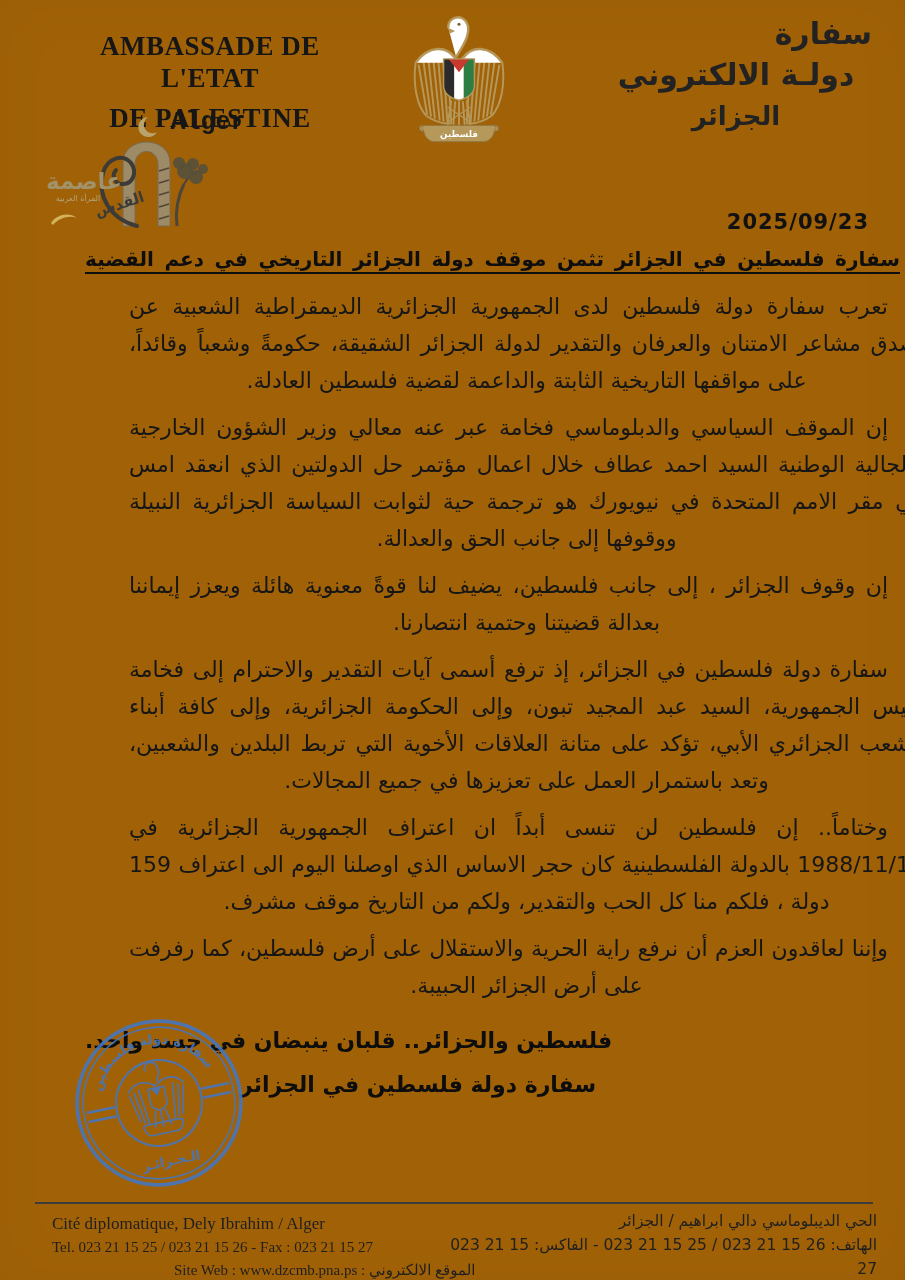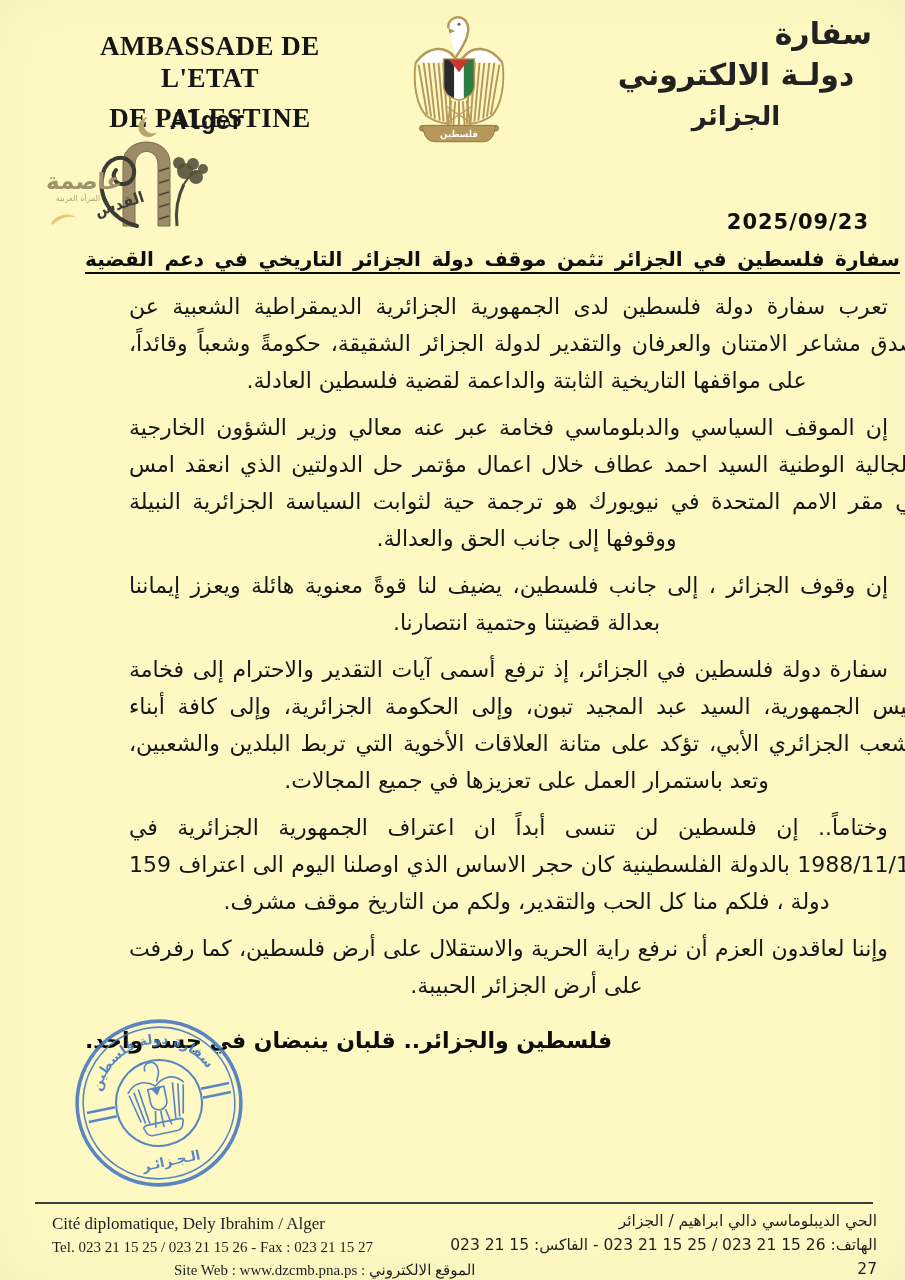--- a/index.html
+++ b/index.html
@@ -1,18 +1,18 @@
 <!DOCTYPE html>
 <html lang="ar"><head>
 <meta charset="utf-8">
 <style>
   html,body{margin:0;padding:0;background:#e8e8e6;}
   .page{
     position:relative;width:905px;height:1280px;margin:0 auto;
-    background:#fef9c3;overflow:hidden;
+    background:#a16207;overflow:hidden;
     font-family:"DejaVu Sans",sans-serif;color:#1a1a1a;
     box-shadow:inset 0 0 60px rgba(0,0,0,0.04);
   }
   
   .hdr-left{position:absolute;left:55px;top:30px;width:310px;text-align:center;
     font-family:"Liberation Serif",serif;font-weight:bold;color:#161616;}
   .hdr-left .l1{font-size:27px;letter-spacing:.5px;line-height:32px;}
   .hdr-left .l2{font-size:27px;letter-spacing:.5px;line-height:32px;margin-top:8px;}
   .alger{position:absolute;left:168px;top:108px;width:80px;text-align:center;
     font-family:Liberation Mono, monospace;font-weight:bold;font-size:25px;color:#161616;}
@@ -157,20 +157,21 @@
   <div class="body-text">
     <p>تعرب سفارة دولة فلسطين لدى الجمهورية الجزائرية الديمقراطية الشعبية عن أصدق مشاعر الامتنان والعرفان والتقدير لدولة الجزائر الشقيقة، حكومةً وشعباً وقائداً، على مواقفها التاريخية الثابتة والداعمة لقضية فلسطين العادلة.</p>
     <p>إن الموقف السياسي والدبلوماسي فخامة عبر عنه معالي وزير الشؤون الخارجية والجالية الوطنية السيد احمد عطاف خلال اعمال مؤتمر حل الدولتين الذي انعقد امس في مقر الامم المتحدة في نيويورك هو ترجمة حية لثوابت السياسة الجزائرية النبيلة ووقوفها إلى جانب الحق والعدالة.</p>
     <p>إن وقوف الجزائر ، إلى جانب فلسطين، يضيف لنا قوةً معنوية هائلة ويعزز إيماننا بعدالة قضيتنا وحتمية انتصارنا.</p>
     <p>سفارة دولة فلسطين في الجزائر، إذ ترفع أسمى آيات التقدير والاحترام إلى فخامة رئيس الجمهورية، السيد عبد المجيد تبون، وإلى الحكومة الجزائرية، وإلى كافة أبناء الشعب الجزائري الأبي، تؤكد على متانة العلاقات الأخوية التي تربط البلدين والشعبين، وتعد باستمرار العمل على تعزيزها في جميع المجالات.</p>
     <p>وختاماً.. إن فلسطين لن تنسى أبداً ان اعتراف الجمهورية الجزائرية في ⁦1988/11/15⁩ بالدولة الفلسطينية كان حجر الاساس الذي اوصلنا اليوم الى اعتراف 159 دولة ، فلكم منا كل الحب والتقدير، ولكم من التاريخ موقف مشرف.</p>
     <p>وإننا لعاقدون العزم أن نرفع راية الحرية والاستقلال على أرض فلسطين، كما رفرفت على أرض الجزائر الحبيبة.</p>
   </div>
 
   <div class="slogan">فلسطين والجزائر.. قلبان ينبضان في جسد واحد.</div>
+  <div class="signature">سفارة دولة فلسطين في الجزائر</div>
 
   <svg class="stamp" viewBox="0 0 170 170">
     <g transform="rotate(-12 85 85)" stroke="#4377c4" fill="none">
       <circle cx="85" cy="85" r="80" stroke-width="3.5"></circle>
       <circle cx="85" cy="85" r="74" stroke-width="1.5"></circle>
       <circle cx="85" cy="85" r="42" stroke-width="2"></circle>
       <path id="stampArc" d="M 27,85 A 58,58 0 0 1 143,85" fill="none" stroke="none"></path>
       <text font-size="13" fill="#4377c4" stroke="none" font-weight="bold">
         <textPath href="#stampArc" startOffset="50%" text-anchor="middle">سفارة دولة فلسطين</textPath>
       </text>

